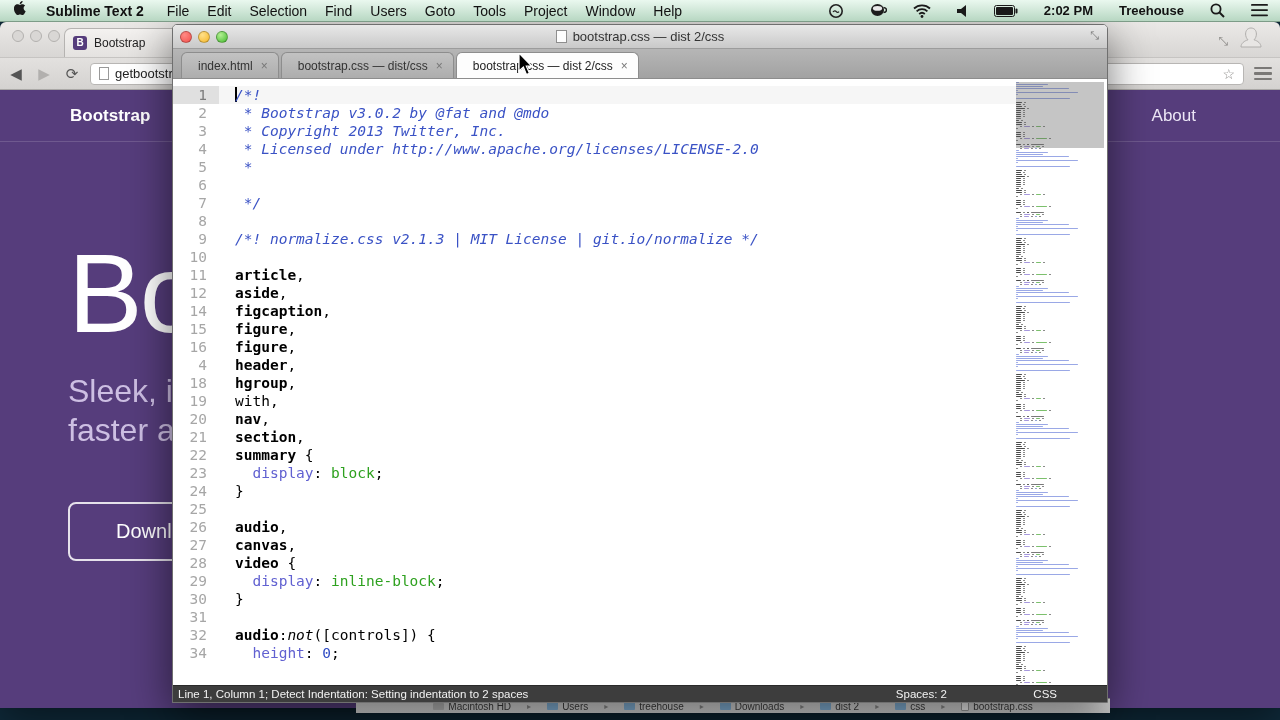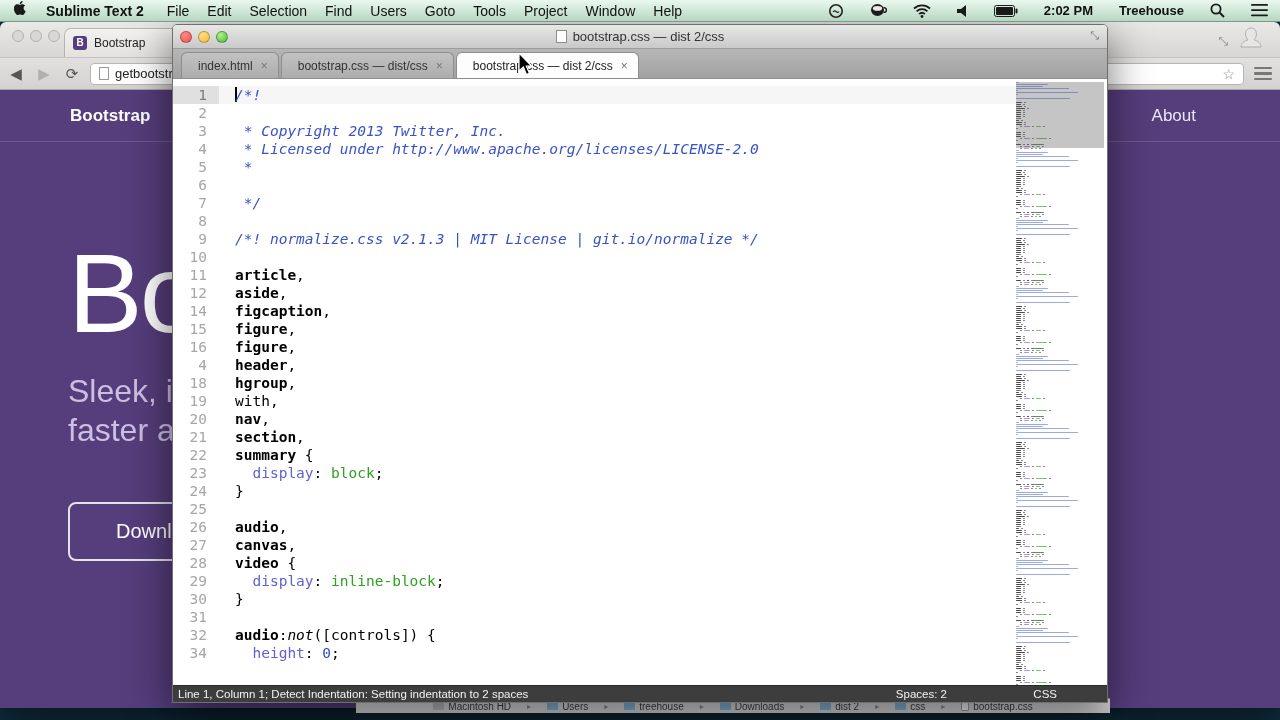--- a/index.html
+++ b/index.html
@@ -292,21 +292,21 @@
           <span class="tclose">×</span>
         </span>
         <span class="stab active">
           <span class="tlabel">bootstrap.css — dist 2/css</span>
           <span class="tclose">×</span>
         </span>
       </div>
     <div id="seditor">
       <div id="scode">
           <div class="cl active-line"><span class="ln">1</span><span class="lc"><span class="caret"></span><span class="tk-cm">/*!</span></span></div>
-          <div class="cl"><span class="ln">2</span></div>
+          <div class="cl"><span class="ln">2</span><span class="lc"><span class="tk-cm"> * Bootstrap v3.0.2 by @fat and @mdo</span></span></div>
           <div class="cl"><span class="ln">3</span><span class="lc"><span class="tk-cm"> * Copyright 2013 Twitter, Inc.</span></span></div>
           <div class="cl"><span class="ln">4</span><span class="lc"><span class="tk-cm"> * Licensed under http://www.apache.org/licenses/LICENSE-2.0</span></span></div>
           <div class="cl"><span class="ln">5</span><span class="lc"><span class="tk-cm"> *</span></span></div>
           <div class="cl"><span class="ln">6</span></div>
           <div class="cl"><span class="ln">7</span><span class="lc"><span class="tk-cm"> */</span></span></div>
           <div class="cl"><span class="ln">8</span><span class="lc"></span></div>
           <div class="cl"><span class="ln">9</span><span class="lc"><span class="tk-cm">/*! normalize.css v2.1.3 | MIT License | git.io/normalize */</span></span></div>
           <div class="cl"><span class="ln">10</span><span class="lc"></span></div>
           <div class="cl"><span class="ln">11</span><span class="lc"><span class="tk-tag">article</span><span class="tk-pl">,</span></span></div>
           <div class="cl"><span class="ln">12</span><span class="lc"><span class="tk-tag">aside</span><span class="tk-pl">,</span></span></div>

